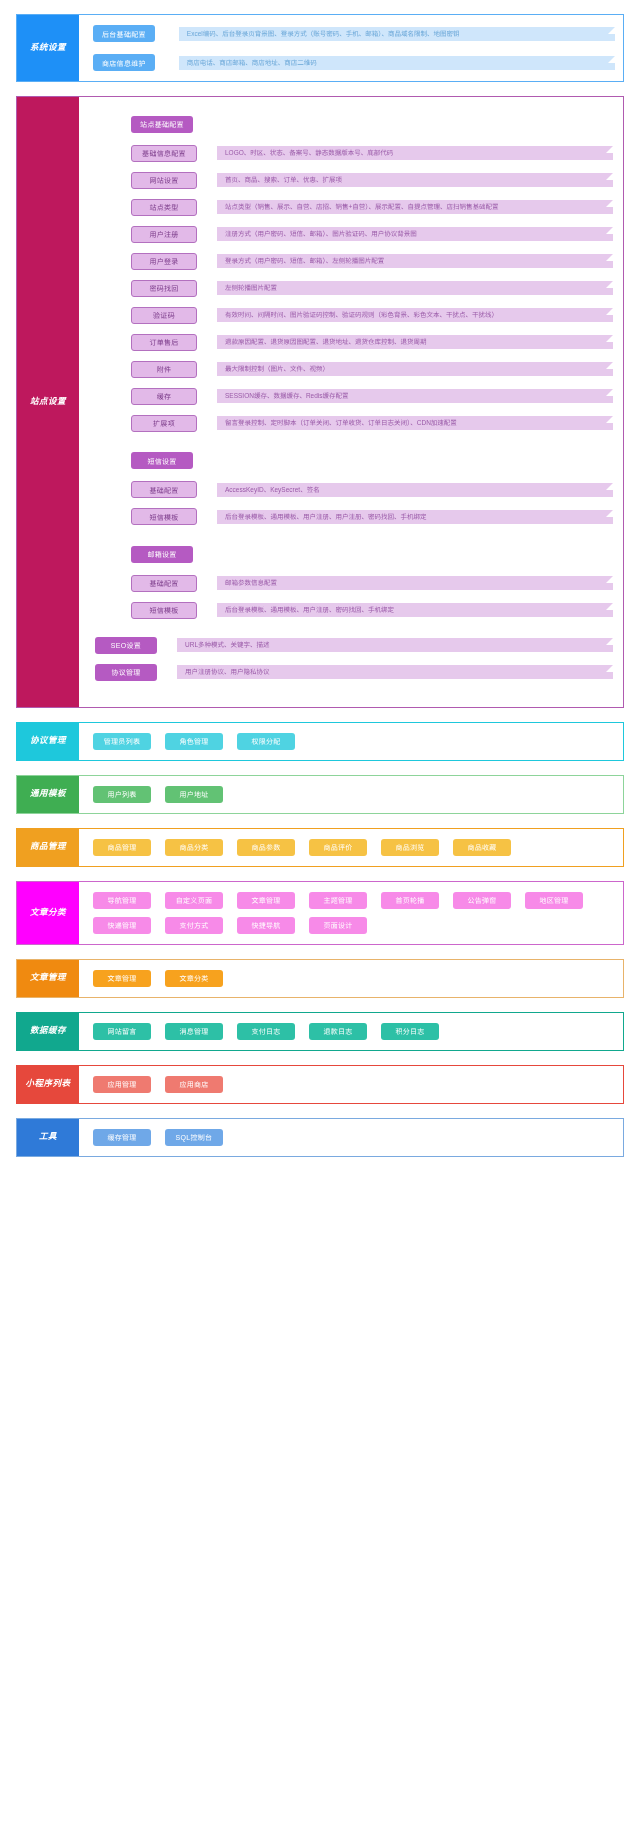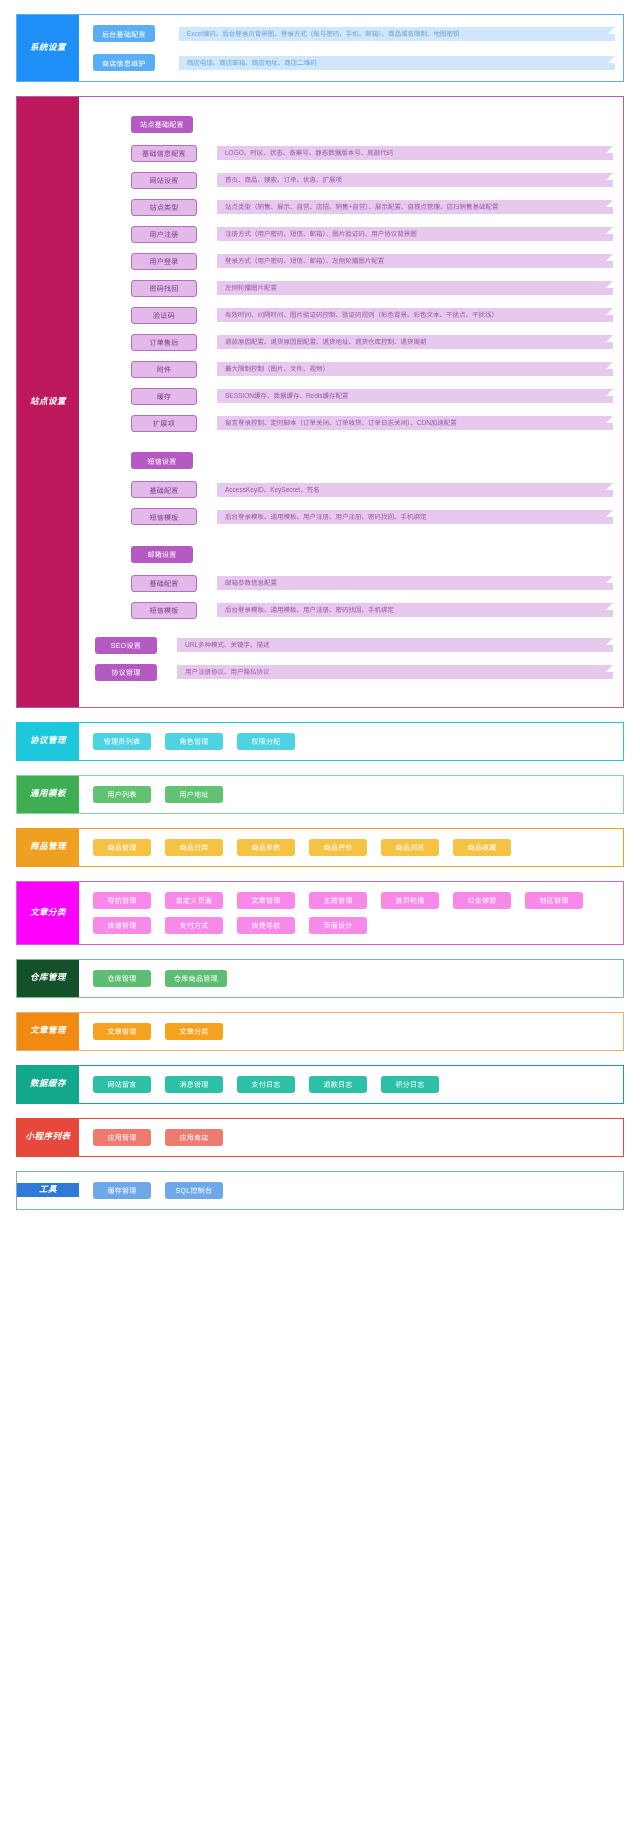--- a/index.html
+++ b/index.html
@@ -255,29 +255,20 @@
             <span class="chip" style="background: rgb(247, 138, 232); min-width: 58px;">首页轮播</span>
             <span class="chip" style="background: rgb(247, 138, 232); min-width: 58px;">公告弹窗</span>
             <span class="chip" style="background: rgb(247, 138, 232); min-width: 58px;">地区管理</span>
             <span class="chip" style="background: rgb(247, 138, 232); min-width: 58px;">快递管理</span>
             <span class="chip" style="background: rgb(247, 138, 232); min-width: 58px;">支付方式</span>
             <span class="chip" style="background: rgb(247, 138, 232); min-width: 58px;">快捷导航</span>
             <span class="chip" style="background: rgb(247, 138, 232); min-width: 58px;">页面设计</span>
           </div>
         </div>
       </div>
-      <div class="section" style="border-color: rgb(127, 187, 142); position: relative;">
-        <div class="sec-label" style="background: rgb(20, 80, 42);">仓库管理</div>
-        <div class="sec-body">
-          <div class="chip-row">
-            <span class="chip" style="background: rgb(93, 189, 114); min-width: 58px;">仓库管理</span>
-            <span class="chip" style="background: rgb(93, 189, 114); min-width: 58px;">仓库商品管理</span>
-          </div>
-        </div>
-      </div>
       <div class="section" style="border-color: rgb(232, 179, 106); position: relative;">
         <div class="sec-label" style="background: rgb(240, 138, 16);">文章管理</div>
         <div class="sec-body">
           <div class="chip-row">
             <span class="chip" style="background: rgb(247, 162, 30); min-width: 58px;">文章管理</span>
             <span class="chip" style="background: rgb(247, 162, 30); min-width: 58px;">文章分类</span>
           </div>
         </div>
       </div>
       <div class="section" style="border-color: rgb(17, 168, 142); position: relative;">
@@ -294,21 +285,21 @@
       </div>
       <div class="section" style="border-color: rgb(230, 72, 60); position: relative;">
         <div class="sec-label" style="background: rgb(230, 72, 60);">小程序列表</div>
         <div class="sec-body">
           <div class="chip-row">
             <span class="chip" style="background: rgb(239, 122, 112); min-width: 58px;">应用管理</span>
             <span class="chip" style="background: rgb(239, 122, 112); min-width: 58px;">应用商店</span>
           </div>
         </div>
       </div>
-      <div class="section" style="border-color: rgb(122, 170, 224); position: relative; align-items: center;">
+      <div class="section" style="border-color: rgb(122, 170, 224); position: relative;">
         <div class="sec-label" style="background: rgb(47, 122, 216);">工具</div>
         <div class="sec-body">
           <div class="chip-row">
             <span class="chip" style="background: rgb(111, 168, 232); min-width: 58px;">缓存管理</span>
             <span class="chip" style="background: rgb(111, 168, 232); min-width: 58px;">SQL控制台</span>
           </div>
         </div>
       </div>
     </div>
 

